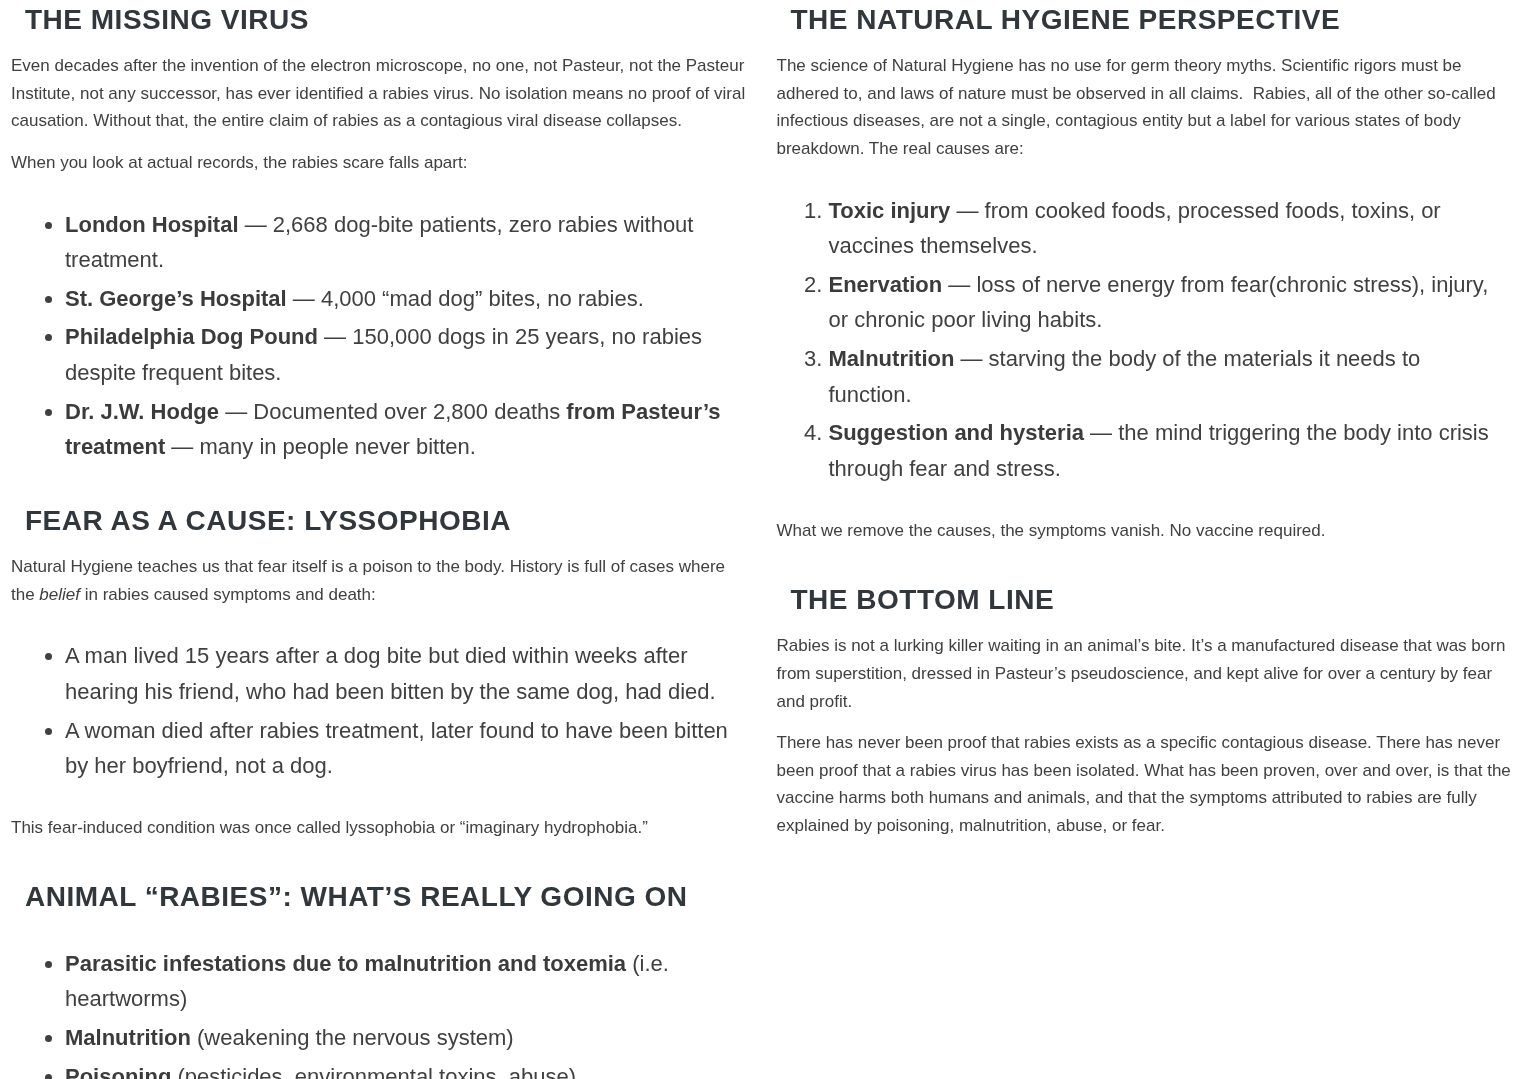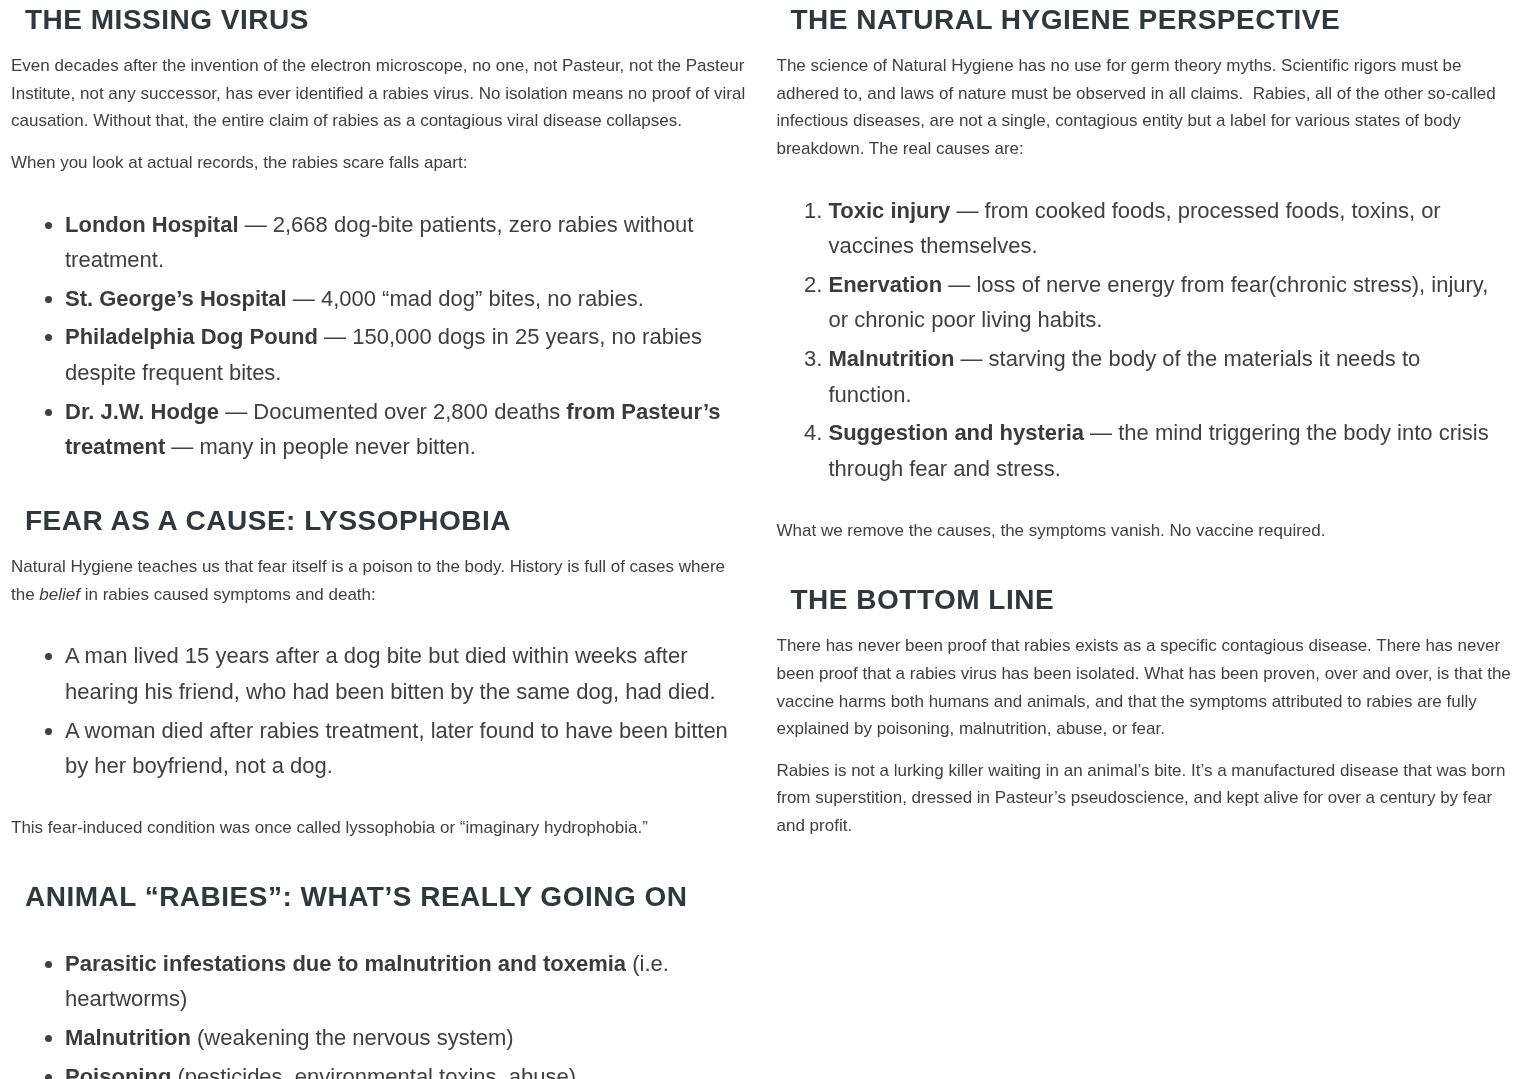--- a/index.html
+++ b/index.html
@@ -82,16 +82,16 @@
       <h2 class="section-heading">THE NATURAL HYGIENE PERSPECTIVE</h2>
       <p class="paragraph"><span>The science of Natural Hygiene has no use for germ theory myths. Scientific rigors must be adhered to, and laws of nature must be observed in all claims.&nbsp; Rabies, all of the other so-called infectious diseases, are not a single, contagious entity but a label for various states of body breakdown. The real causes are:</span></p>
       <ol class="numbered-list">
         <li class="list-item"><strong>Toxic injury</strong><span> — from cooked foods, processed foods, toxins, or vaccines themselves.</span></li>
         <li class="list-item"><strong>Enervation</strong><span> — loss of nerve energy from fear(chronic stress), injury, or chronic poor living habits.</span></li>
         <li class="list-item"><strong>Malnutrition</strong><span> — starving the body of the materials it needs to function.</span></li>
         <li class="list-item"><strong>Suggestion and hysteria</strong><span> — the mind triggering the body into crisis through fear and stress.</span></li>
       </ol>
       <p class="paragraph"><span>What we remove the causes, the symptoms vanish. No vaccine required.</span></p>
       <h2 class="section-heading">THE BOTTOM LINE</h2>
+      <p class="paragraph"><span>Rabies is not a lurking killer waiting in an animal’s bite. It’s a manufactured disease that was born from superstition, dressed in Pasteur’s pseudoscience, and kept alive for over a century by fear and profit.</span></p>
       <p class="paragraph"><span>There has never been proof that rabies exists as a specific contagious disease. There has never been proof that a rabies virus has been isolated. What has been proven, over and over, is that the vaccine harms both humans and animals, and that the symptoms attributed to rabies are fully explained by poisoning, malnutrition, abuse, or fear.</span></p>
-      <p class="paragraph"><span>Rabies is not a lurking killer waiting in an animal’s bite. It’s a manufactured disease that was born from superstition, dressed in Pasteur’s pseudoscience, and kept alive for over a century by fear and profit.</span></p>
     </div>
 </div>
 
 </body></html>

